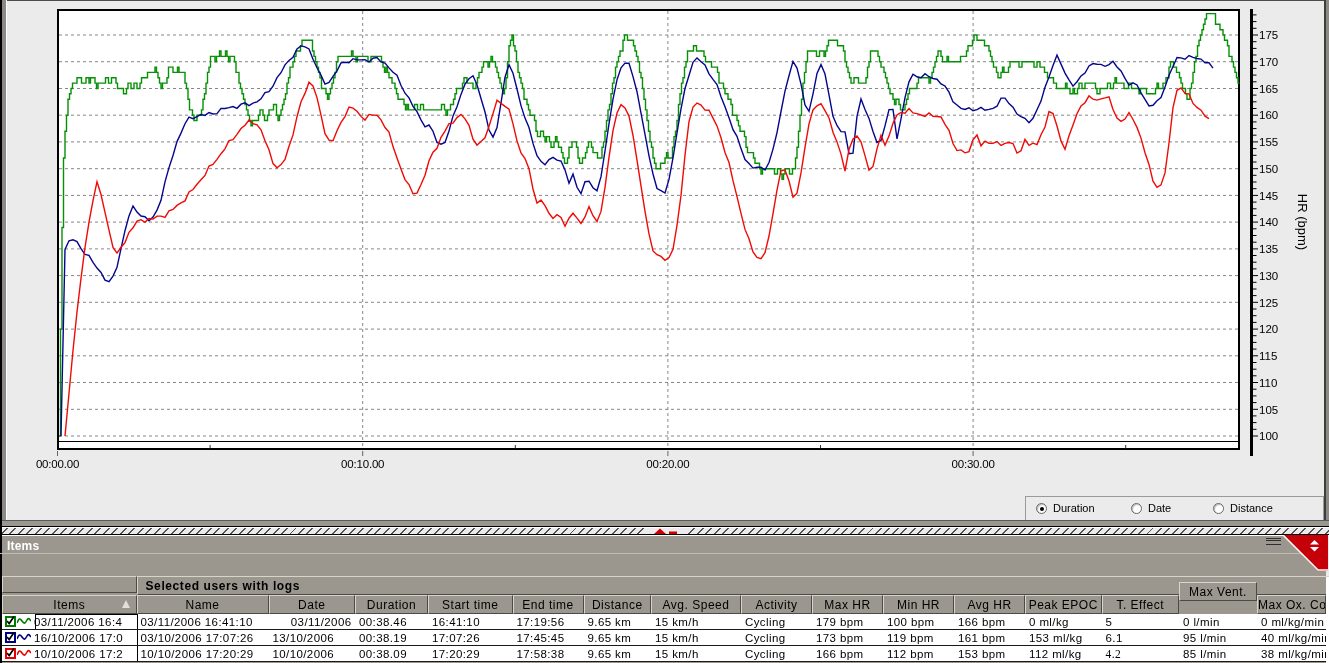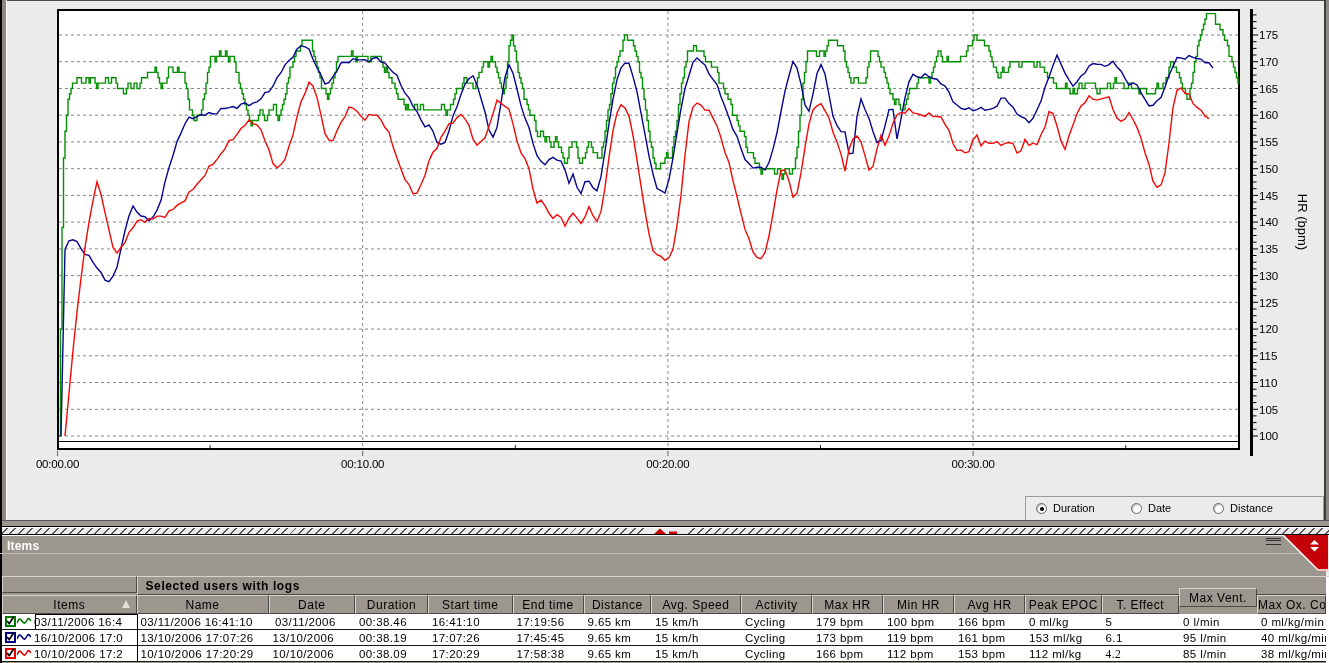--- a/index.html
+++ b/index.html
@@ -213,37 +213,37 @@
     <div class="hcell" style="left:426.0px;top:19px;width:82.5px;">Start time</div>
     <div class="hcell" style="left:510.5px;top:19px;width:69.0px;">End time</div>
     <div class="hcell" style="left:581.5px;top:19px;width:65.5px;">Distance</div>
     <div class="hcell" style="left:649.0px;top:19px;width:88.0px;">Avg. Speed</div>
     <div class="hcell" style="left:739.0px;top:19px;width:69.0px;">Activity</div>
     <div class="hcell" style="left:810.0px;top:19px;width:69.0px;">Max HR</div>
     <div class="hcell" style="left:881.0px;top:19px;width:69.0px;">Min HR</div>
     <div class="hcell" style="left:952.0px;top:19px;width:69.0px;">Avg HR</div>
     <div class="hcell" style="left:1023.0px;top:19px;width:74.5px;">Peak EPOC</div>
     <div class="hcell" style="left:1099.5px;top:19px;width:75.5px;">T. Effect</div>
-    <div class="hcell" style="left:1177.0px;top:12px;width:76.0px;">Max Vent.</div>
+    <div class="hcell" style="left:1177.0px;top:6px;width:76.0px;">Max Vent.</div>
     <div class="hcell" style="left:1255.0px;top:19px;width:67.0px;">Max Ox. Co</div>
     <div class="drow" style="top:38.0px;">
       <div class="dcell first">
         <div style="position:absolute;left:33px;top:0px;width:100.5px;height:15px;border:1px solid #000;"></div>
         <span class="cb" style="border-color:#007a00;">
           <svg width="9" height="10" viewBox="0 0 9 10" style="position:absolute;left:-1px;top:-2px;">
             <path d="M1,5 L3.2,7.5 L8,0.5" fill="none" stroke="#000" stroke-width="1.7"></path>
           </svg>
         </span>
         <svg width="14" height="9" viewBox="0 0 14 9" style="margin:0 1px 0 1px;flex:none;">
           <path d="M0,6 C2,1 3,1 5,4 C7,7 8,7 10,3 C11,1 12,1 14,4" fill="none" stroke="#007a00" stroke-width="1.6"></path>
         </svg>
         <span class="celltext">03/11/2006 16:4</span>
       </div>
       <div class="dcell" style="left:134.5px;width:132.0px;">03/11/2006 16:41:10</div>
-      <div class="dcell" style="left:269px;width:86.5px;">03/11/2006</div>
+      <div class="dcell" style="left:259px;width:86.5px;text-align:right;">03/11/2006</div>
       <div class="dcell" style="left:353.0px;width:73.0px;">00:38.46</div>
       <div class="dcell" style="left:426.0px;width:84.5px;">16:41:10</div>
       <div class="dcell" style="left:510.5px;width:71.0px;">17:19:56</div>
       <div class="dcell" style="left:581.5px;width:67.5px;">9.65 km</div>
       <div class="dcell" style="left:649.0px;width:90.0px;">15 km/h</div>
       <div class="dcell" style="left:739.0px;width:71.0px;">Cycling</div>
       <div class="dcell" style="left:810.0px;width:71.0px;">179 bpm</div>
       <div class="dcell" style="left:881.0px;width:71.0px;">100 bpm</div>
       <div class="dcell" style="left:952.0px;width:71.0px;">166 bpm</div>
       <div class="dcell" style="left:1023.0px;width:76.5px;">0 ml/kg</div>
@@ -256,21 +256,21 @@
         <span class="cb" style="border-color:#000080;">
           <svg width="9" height="10" viewBox="0 0 9 10" style="position:absolute;left:-1px;top:-2px;">
             <path d="M1,5 L3.2,7.5 L8,0.5" fill="none" stroke="#000" stroke-width="1.7"></path>
           </svg>
         </span>
         <svg width="14" height="9" viewBox="0 0 14 9" style="margin:0 1px 0 1px;flex:none;">
           <path d="M0,6 C2,1 3,1 5,4 C7,7 8,7 10,3 C11,1 12,1 14,4" fill="none" stroke="#000080" stroke-width="1.6"></path>
         </svg>
         <span class="celltext">16/10/2006 17:0</span>
       </div>
-      <div class="dcell" style="left:134.5px;width:132.0px;">13/10/2006 17:07:26</div>
+      <div class="dcell" style="left:134.5px;width:132.0px;">03/10/2006 17:07:26</div>
       <div class="dcell" style="left:266.5px;width:86.5px;">13/10/2006</div>
       <div class="dcell" style="left:353.0px;width:73.0px;">00:38.19</div>
       <div class="dcell" style="left:426.0px;width:84.5px;">17:07:26</div>
       <div class="dcell" style="left:510.5px;width:71.0px;">17:45:45</div>
       <div class="dcell" style="left:581.5px;width:67.5px;">9.65 km</div>
       <div class="dcell" style="left:649.0px;width:90.0px;">15 km/h</div>
       <div class="dcell" style="left:739.0px;width:71.0px;">Cycling</div>
       <div class="dcell" style="left:810.0px;width:71.0px;">173 bpm</div>
       <div class="dcell" style="left:881.0px;width:71.0px;">119 bpm</div>
       <div class="dcell" style="left:952.0px;width:71.0px;">161 bpm</div>

